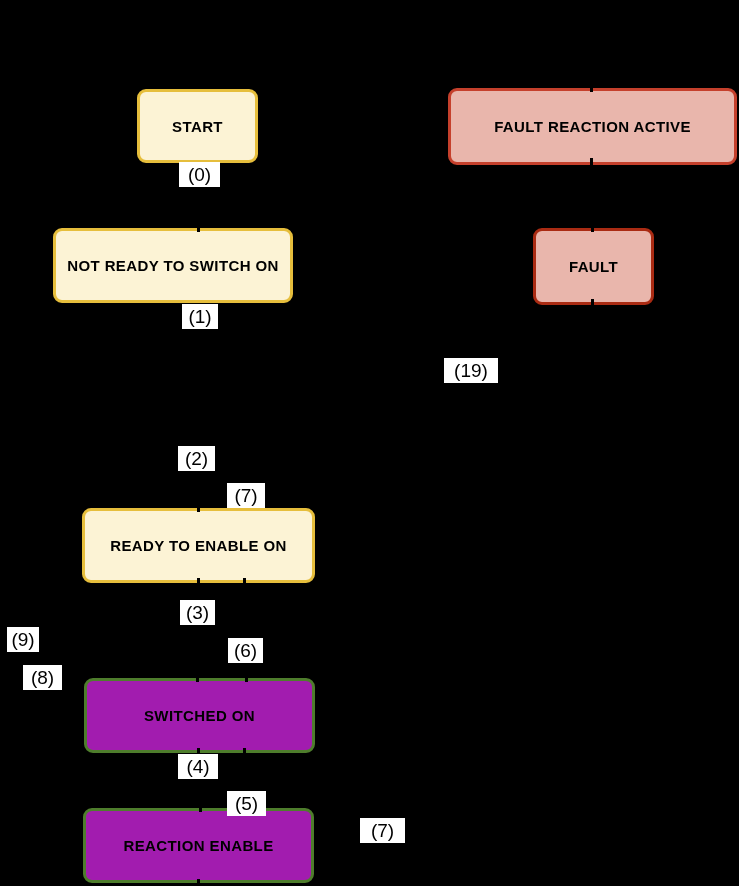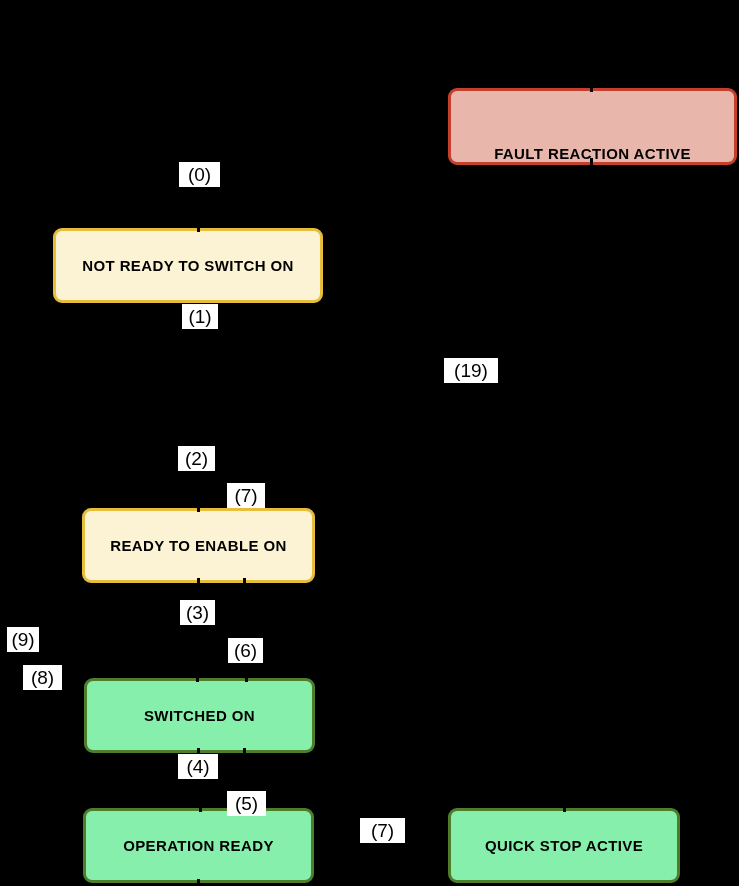--- a/index.html
+++ b/index.html
@@ -23,23 +23,23 @@
   }
   .node .node-label {
     font-size: 15px;
     font-weight: bold;
     letter-spacing: 0.4px;
     color: #000000;
     text-align: center;
     padding: 0 6px;
   }
   .node.yellow { background: #FCF3D5; border-color: #E6BE3C; }
-  .node.red    { background: #E9B6AC; border-color: #C5402C; align-items: flex-end; }
+  .node.red    { background: #E9B6AC; border-color: #C5402C; }
   .node.red-dark { background: #E9B6AC; border-color: #AA2B13; }
-  .node.green  { background: #86efac; border-color: #4E7D2C; }
+  .node.green  { background: #a21caf; border-color: #4E7D2C; }
   .chip {
     position: absolute;
     background: #FFFFFF;
     color: #000000;
     font-size: 19px;
     line-height: 25px;
     padding: 0 3px;
     text-align: center;
     z-index: 3;
     white-space: nowrap;
@@ -50,46 +50,49 @@
     height: 7px;
     background: #000000;
     z-index: 2;
   }
 </style>
 </head>
 <body>
 
 <div id="stage">
 
+  <div class="node yellow" style="left:137px; top:89px; width:121px; height:74px">
+    <span class="node-label">START</span>
+  </div>
 
   <div class="node red" style="left:448px; top:88px; width:289px; height:77px">
     <span class="node-label">FAULT REACTION ACTIVE</span>
   </div>
 
-  <div class="node yellow" style="left:53px; top:228px; width:270px; height:75px">
+  <div class="node yellow" style="left:53px; top:228px; width:240px; height:75px">
     <span class="node-label">NOT READY TO SWITCH ON</span>
   </div>
 
+  <div class="node red-dark" style="left:533px; top:228px; width:121px; height:77px">
+    <span class="node-label">FAULT</span>
+  </div>
 
 
   <div class="node yellow" style="left:82px; top:508px; width:233px; height:75px">
     <span class="node-label">READY TO ENABLE ON</span>
   </div>
 
   <div class="node green" style="left:84px; top:678px; width:231px; height:75px">
     <span class="node-label">SWITCHED ON</span>
   </div>
 
   <div class="node green" style="left:83px; top:808px; width:231px; height:75px">
-    <span class="node-label">OPERATION READY</span>
+    <span class="node-label">REACTION ENABLE</span>
   </div>
 
-  <div class="node green" style="left:448px; top:808px; width:232px; height:75px">
-    <span class="node-label">QUICK STOP ACTIVE</span>
-  </div>
 
   <div class="chip" style="left:179px; top:162px; width:35px">(0)</div>
   <div class="chip" style="left:182px; top:304px; width:30px">(1)</div>
   <div class="chip" style="left:444px; top:358px; width:48px">(19)</div>
   <div class="chip" style="left:178px; top:446px; width:31px">(2)</div>
   <div class="chip" style="left:227px; top:483px; width:32px">(7)</div>
   <div class="chip" style="left:180px; top:600px; width:29px">(3)</div>
   <div class="chip" style="left:7px; top:627px; width:26px">(9)</div>
   <div class="chip" style="left:228px; top:638px; width:29px">(6)</div>
   <div class="chip" style="left:23px; top:665px; width:33px">(8)</div>

